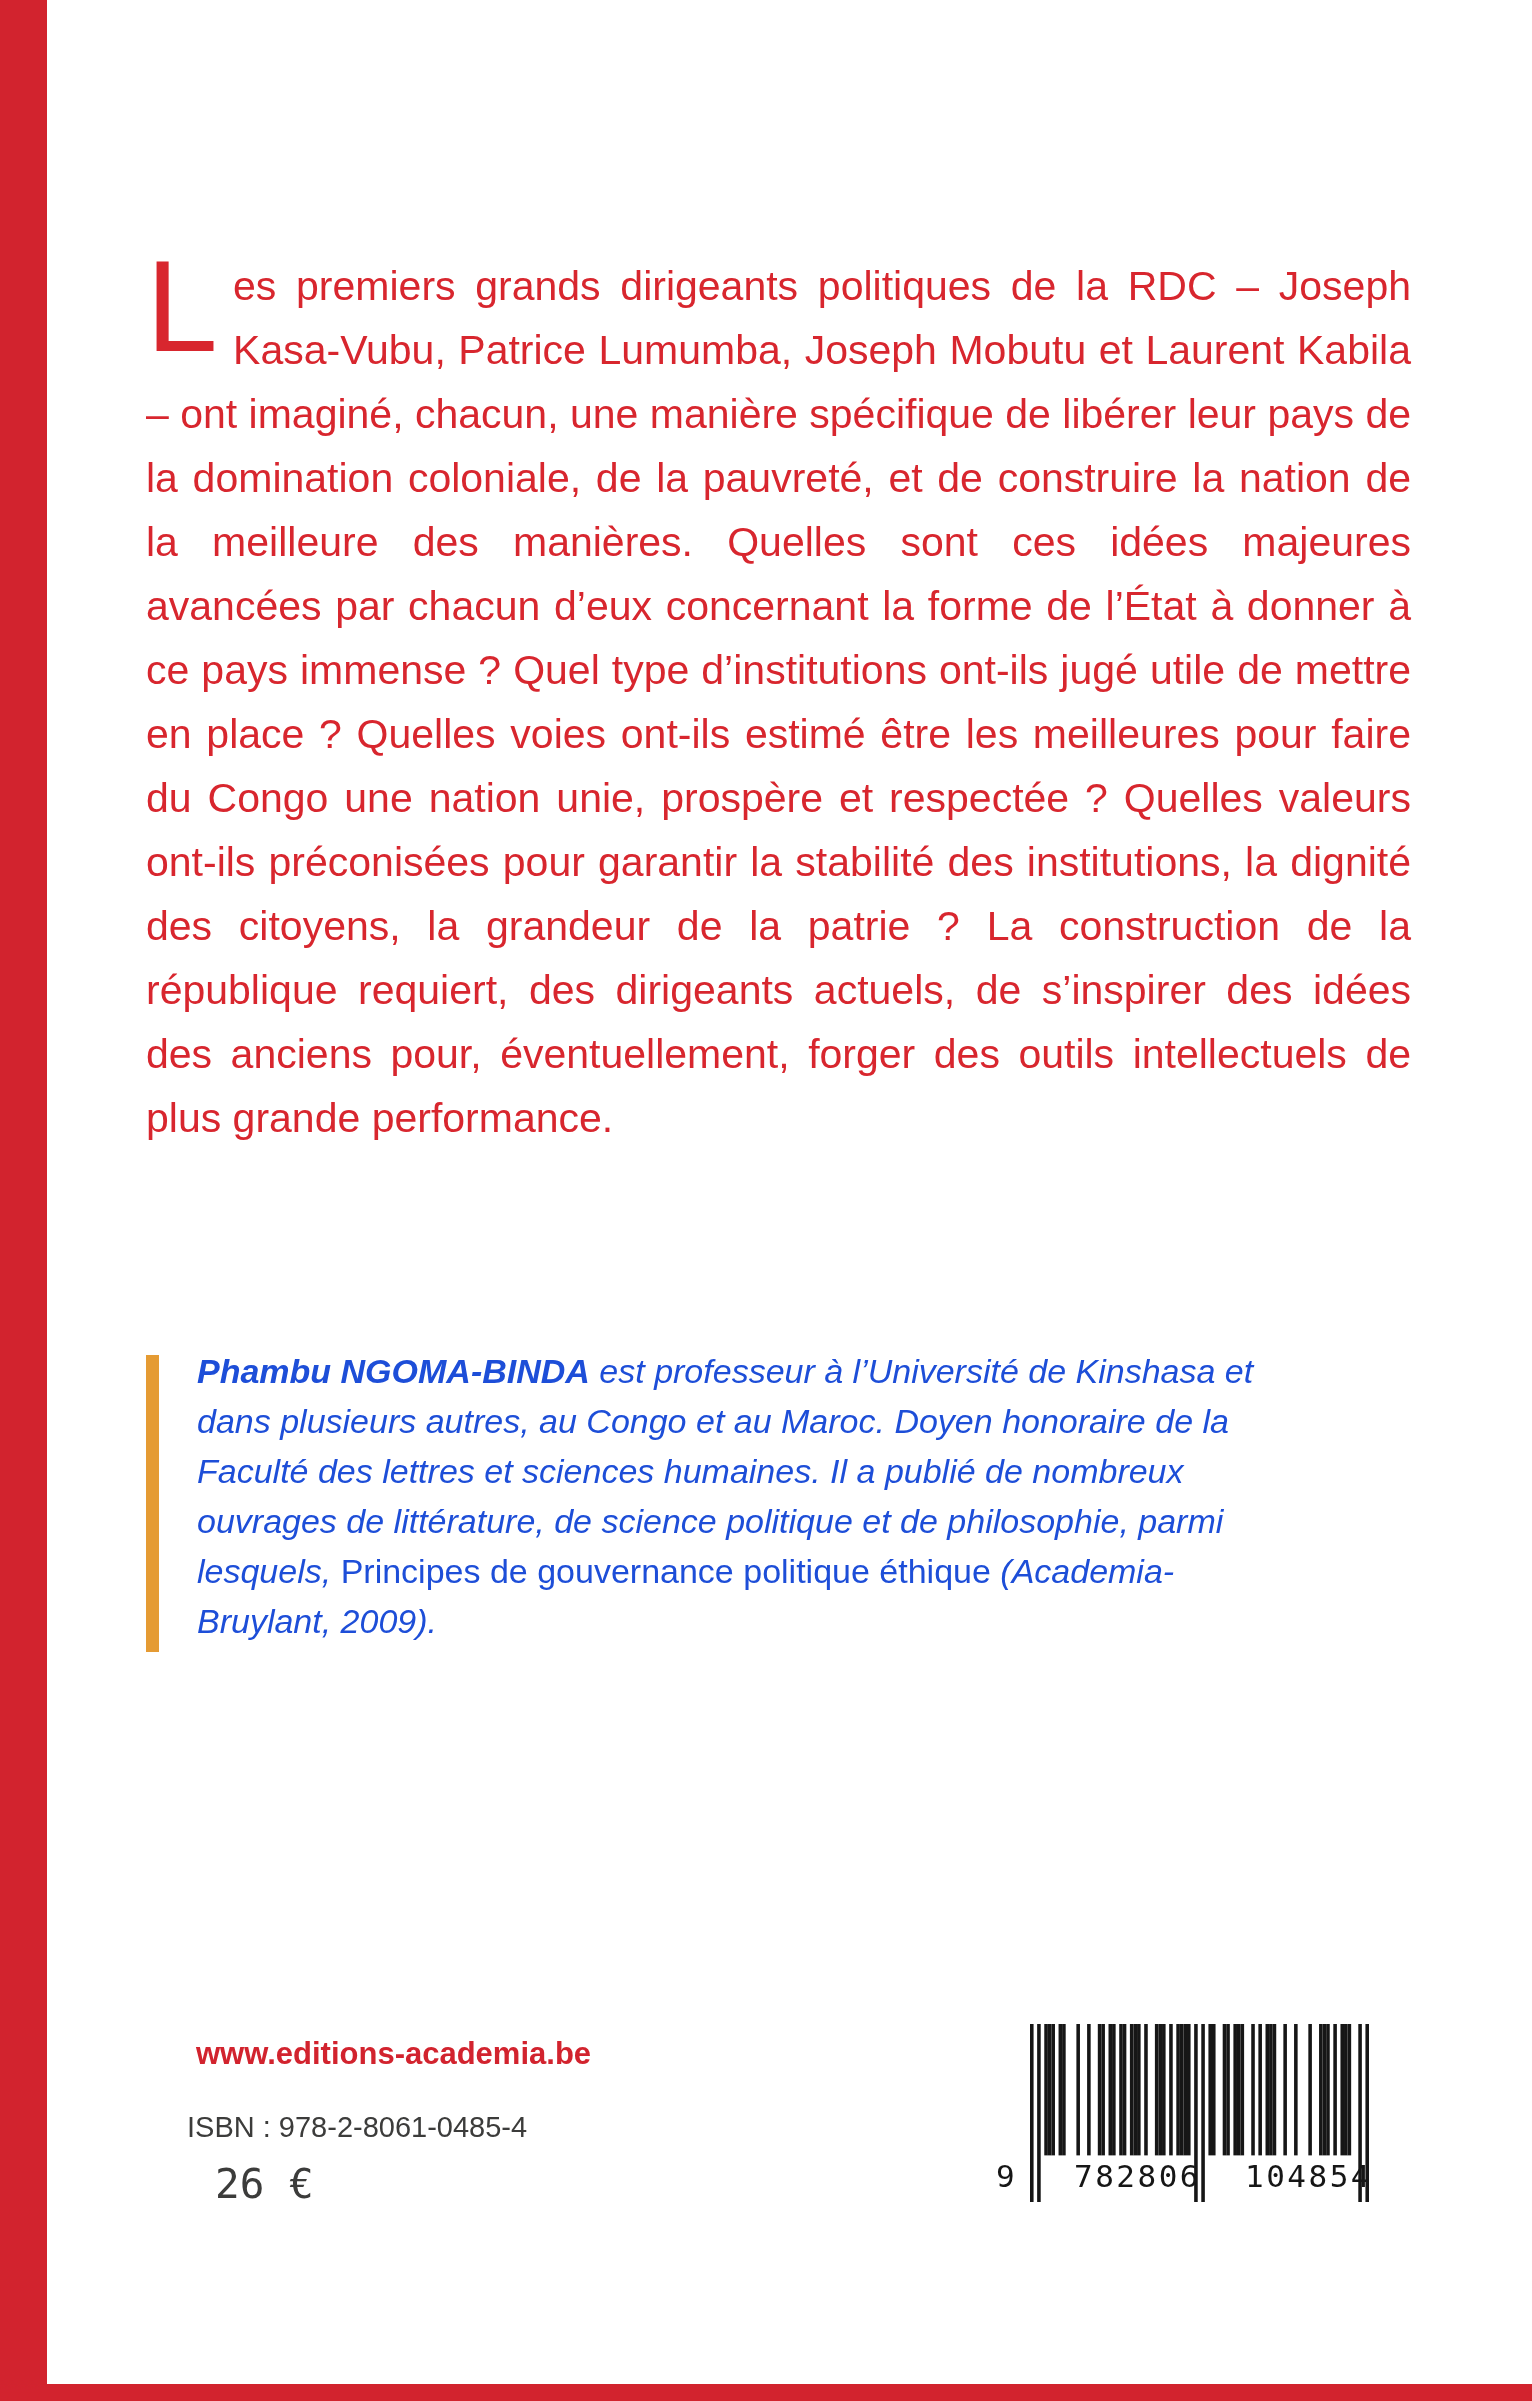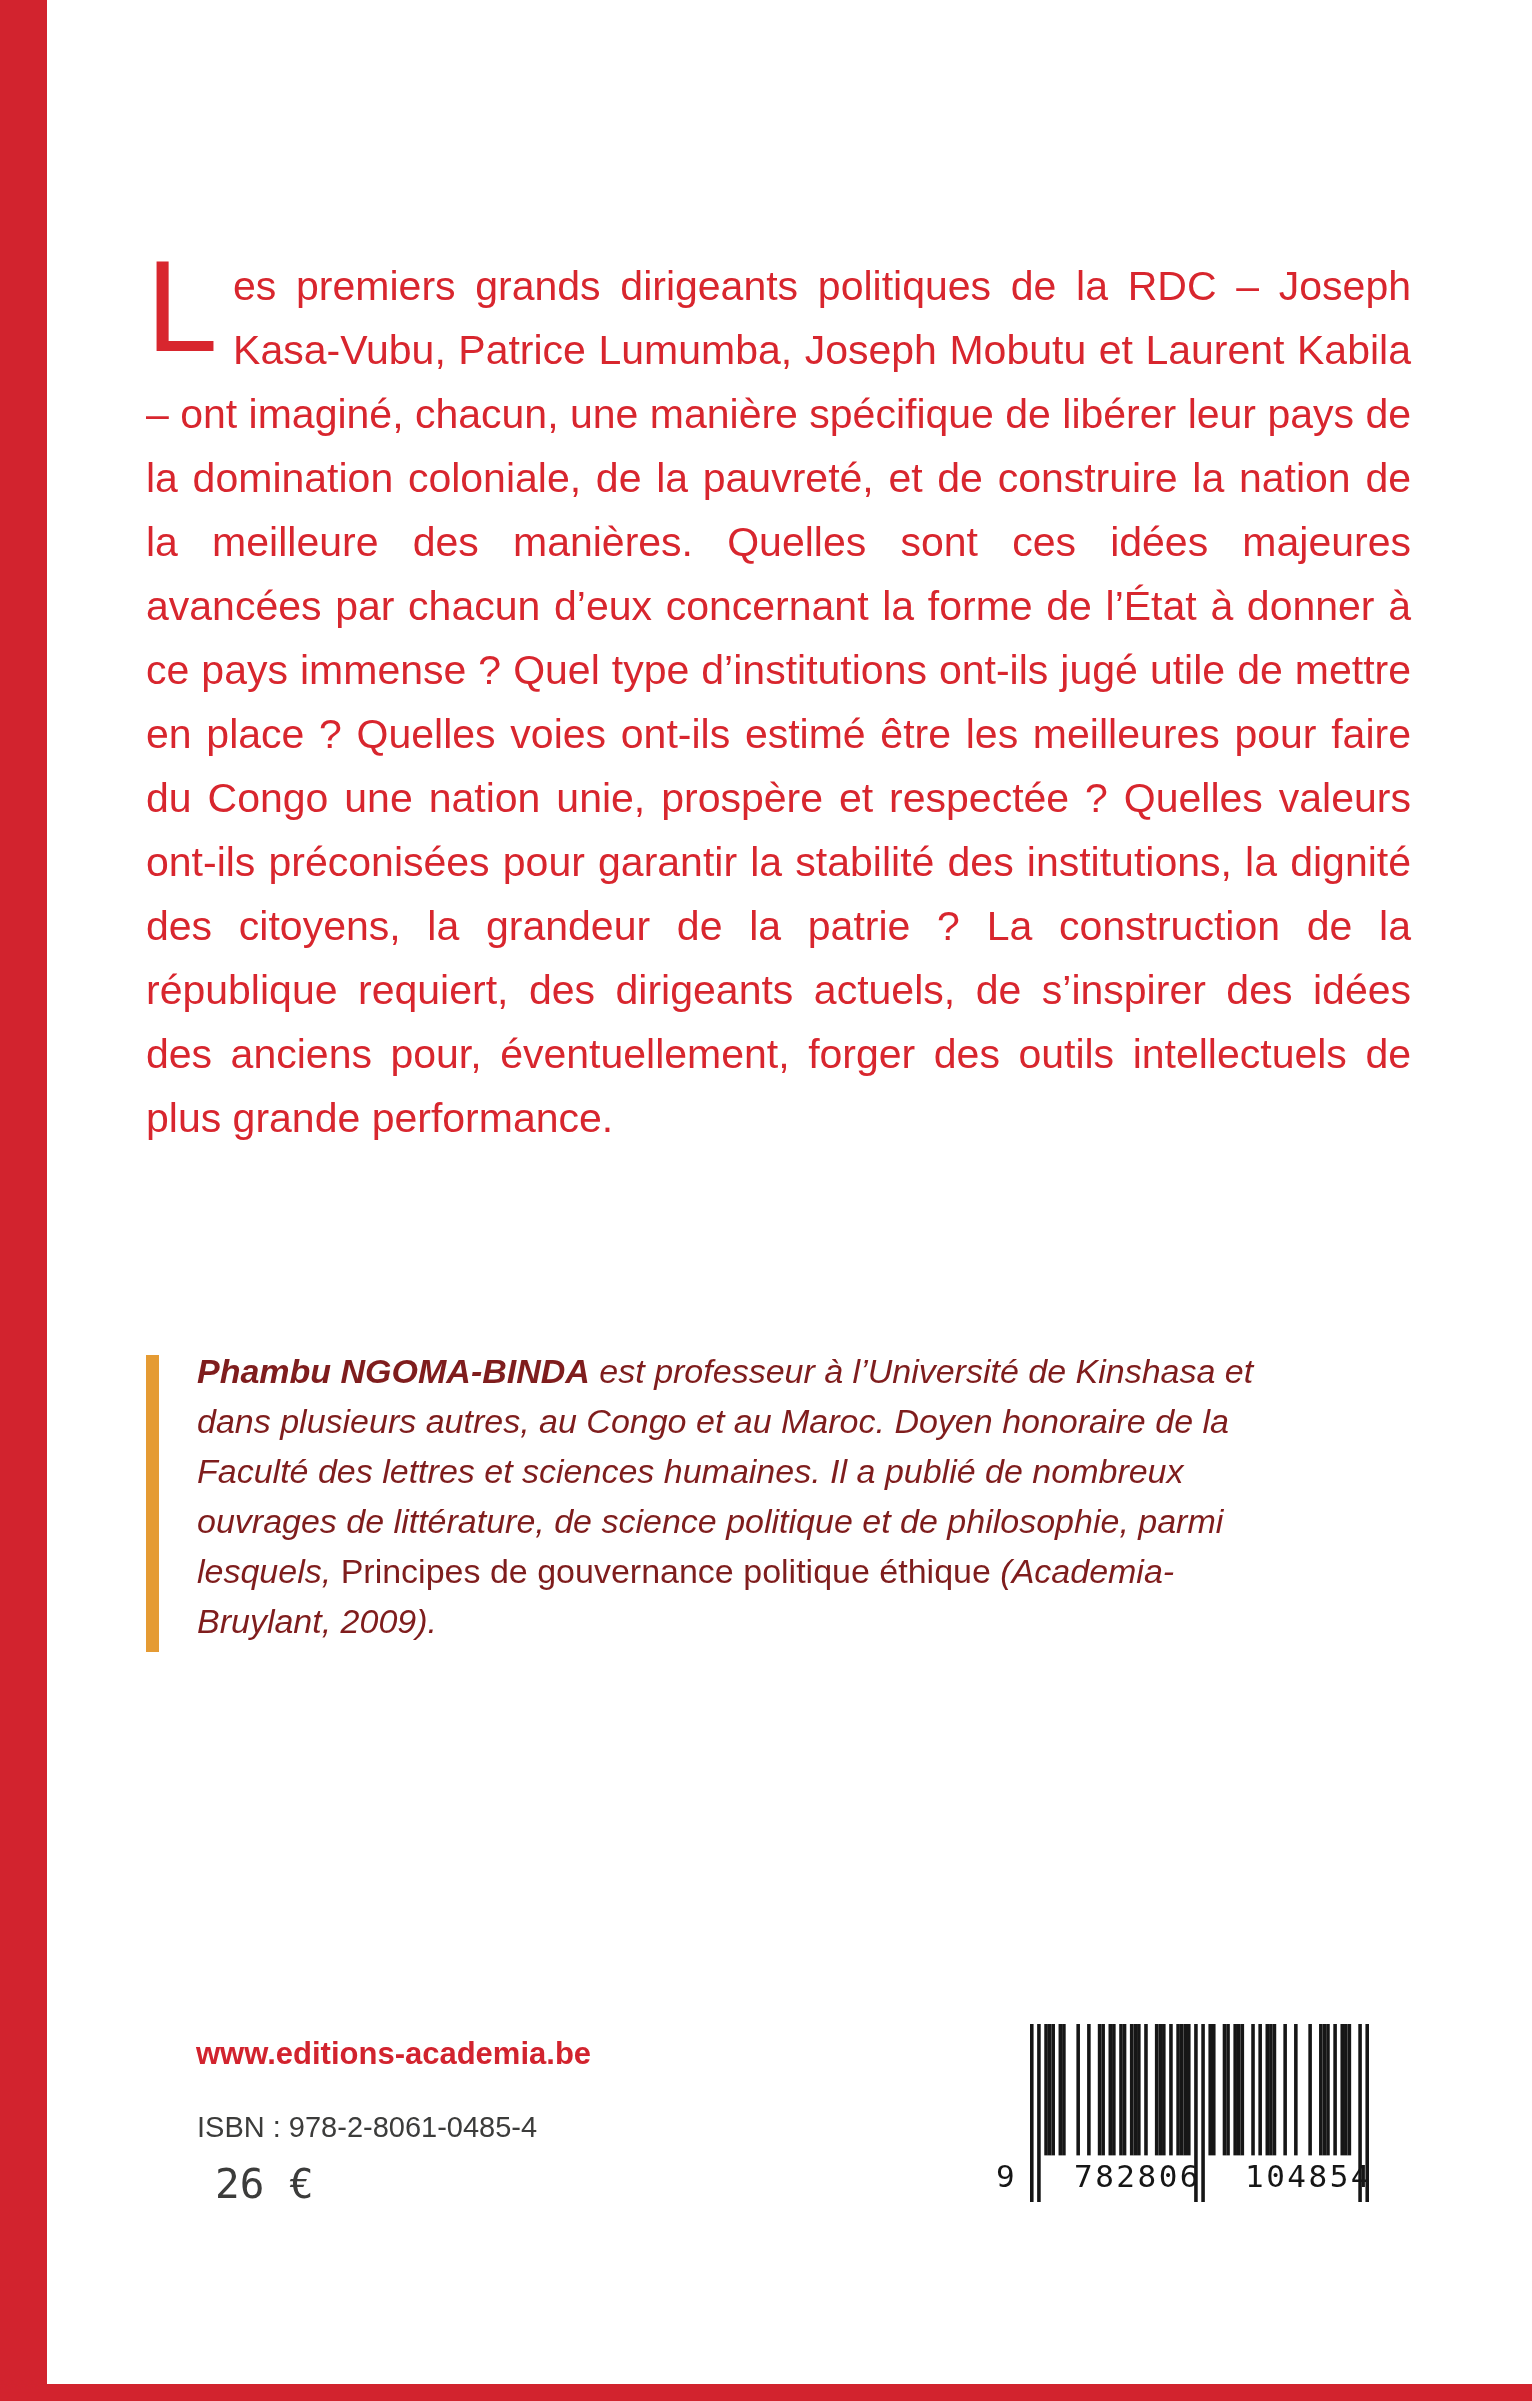--- a/index.html
+++ b/index.html
@@ -37,33 +37,33 @@
     color: #d8262e;
   }
   .bio { position: absolute; left: 146px; top: 1346px; width: 1132px; }
   .bio-bar {
     position: absolute; left: 0; top: 8.5px;
     width: 12.7px; height: 297px;
     background: #e59b33;
   }
   .bio-text {
     margin: 0 0 0 51px;
-    color: #7f1d1d;
+    color: #1d4ed8;
     font-size: 34px;
     line-height: 50px;
     font-style: italic;
   }
   .bio-author { font-weight: bold; }
   .bio-book-title { font-style: normal; }
   .website {
     position: absolute; left: 196px; top: 2036px;
     color: #d2232e; font-size: 31px; font-weight: bold;
   }
   .isbn {
-    position: absolute; left: 197px; top: 2111px;
+    position: absolute; left: 187px; top: 2111px;
     color: #3c3c3b; font-size: 29px;
   }
   .price {
     position: absolute; left: 195px; top: 2160px;
     color: #3c3c3b; font-size: 41px;
     font-family: "DejaVu Sans Mono", monospace;
     margin-left: 20px;
   }
   .barcode {
     position: absolute; left: 996px; top: 2024px;

